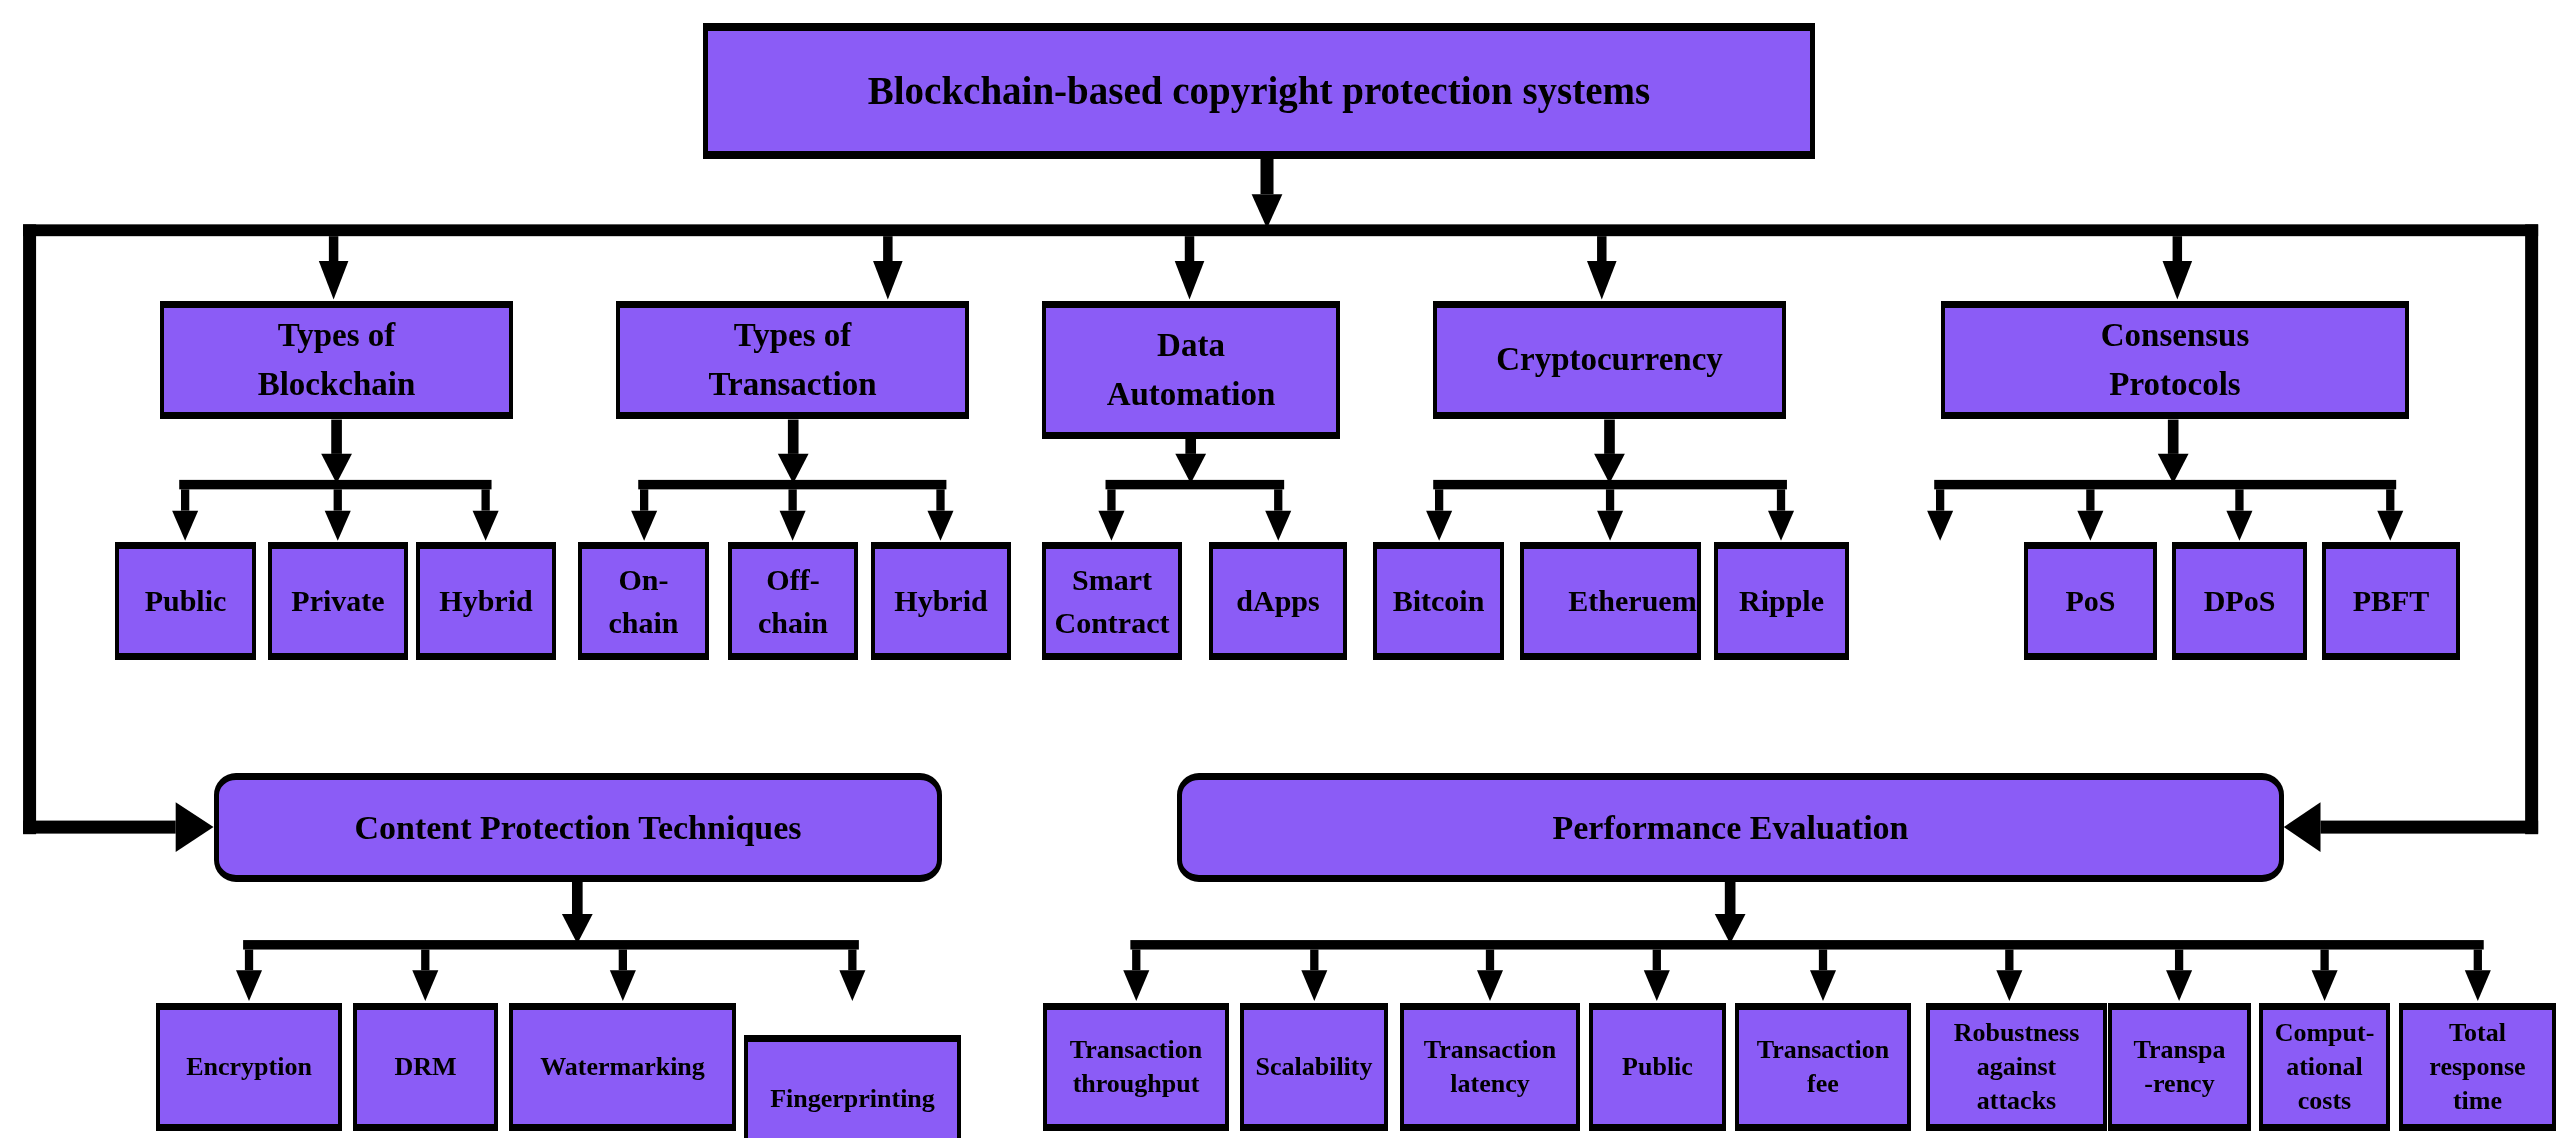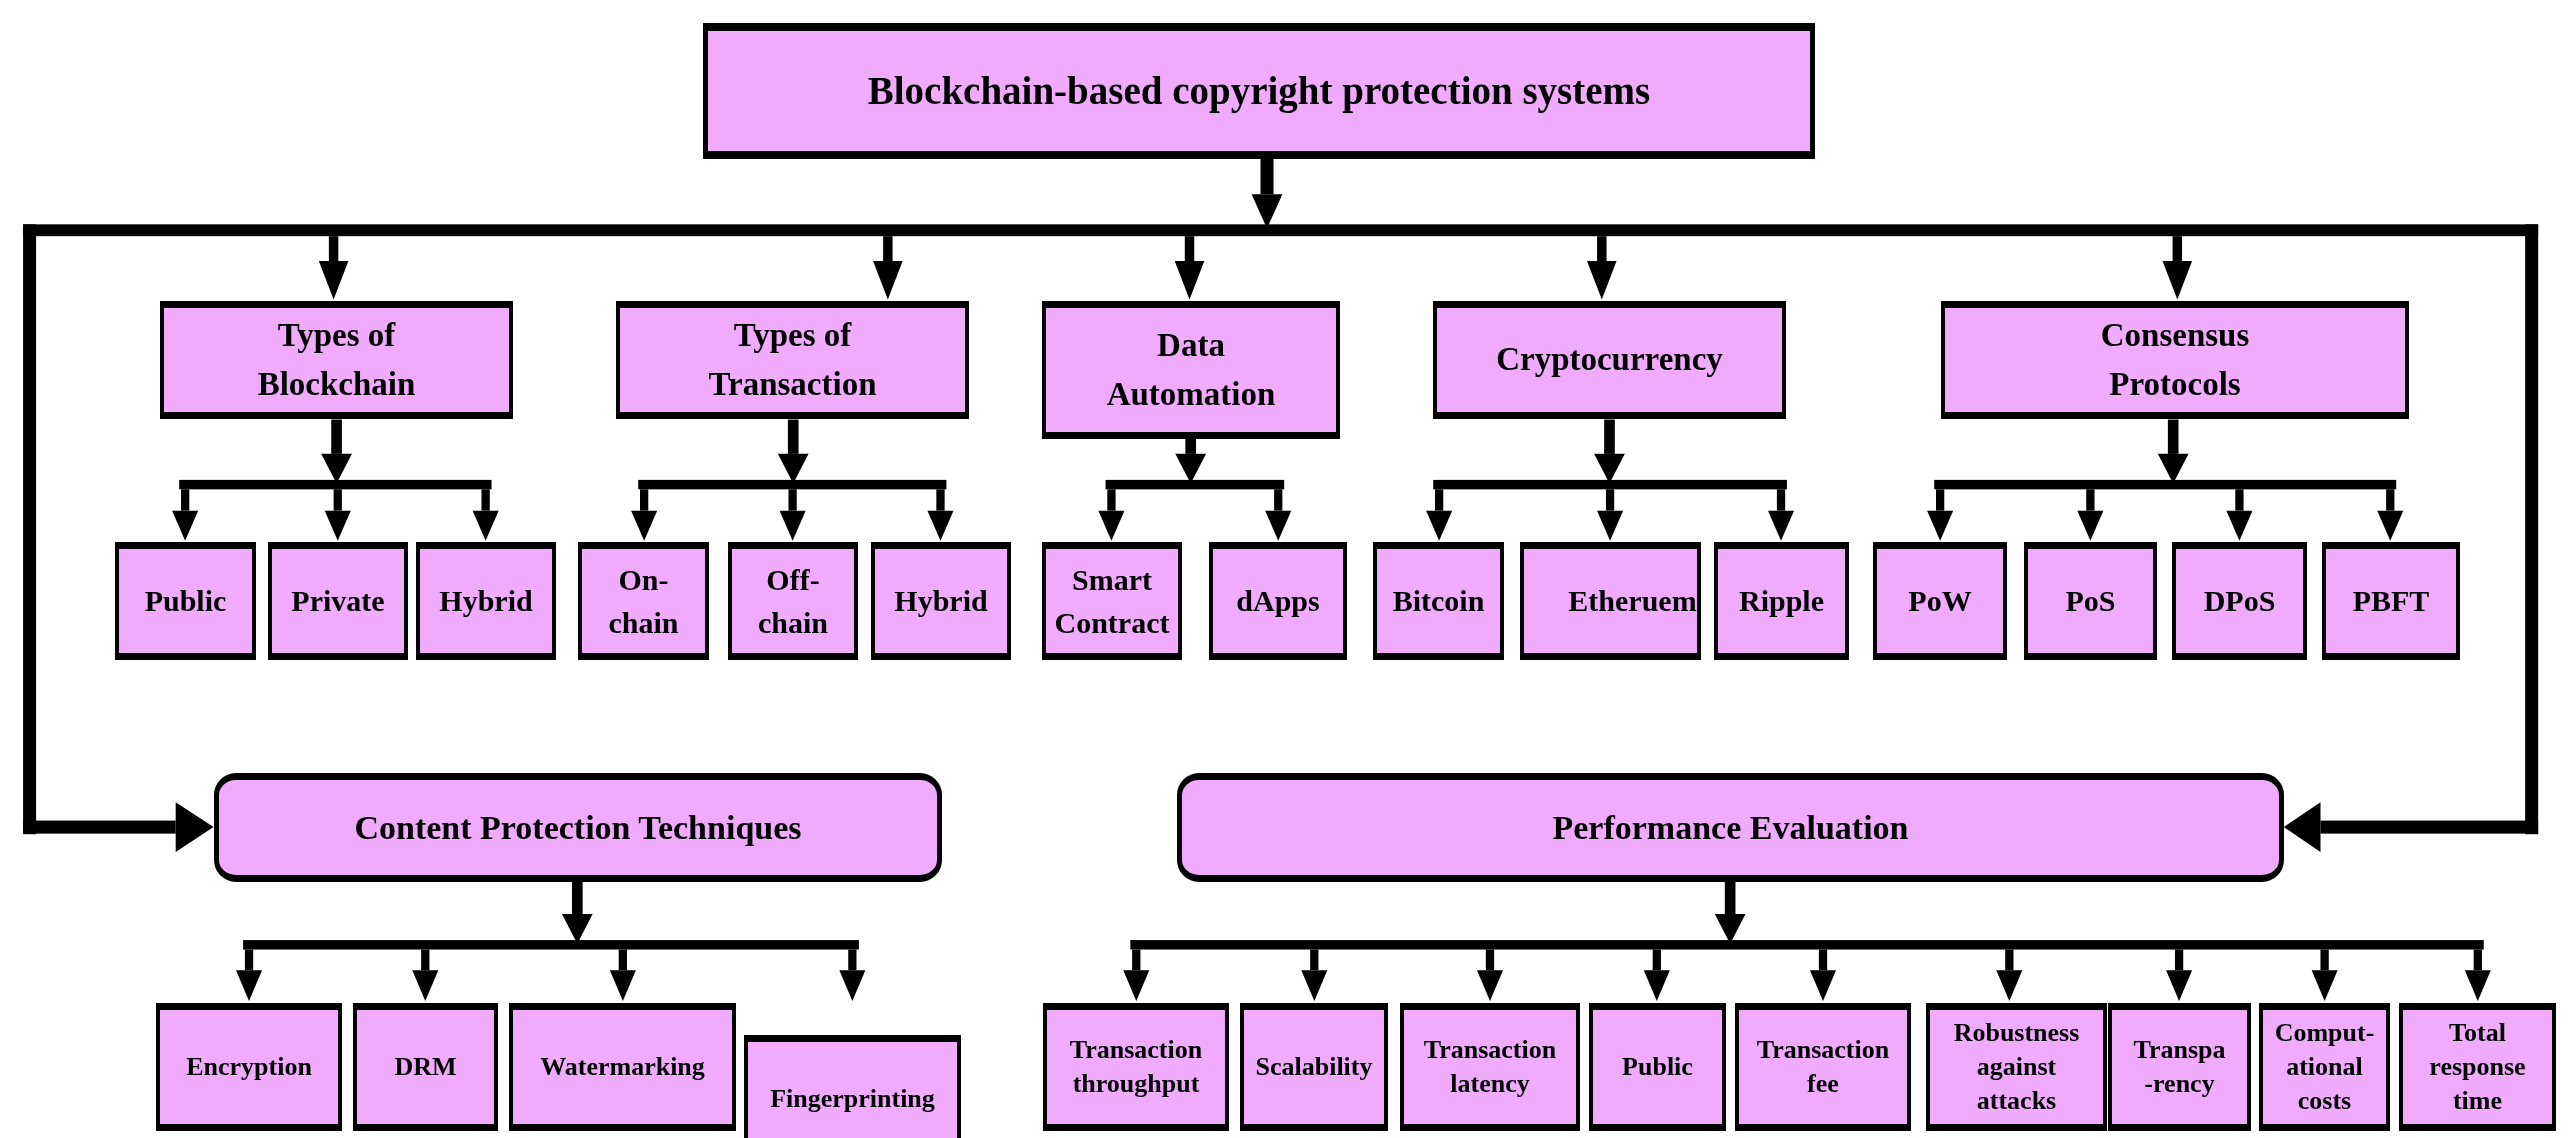--- a/index.html
+++ b/index.html
@@ -13,21 +13,21 @@
     color: #000;
   }
   .connectors {
     position: absolute;
     left: 0; top: 0;
     width: 2576px; height: 1139px;
   }
   .box {
     position: absolute;
     box-sizing: border-box;
-    background: #f0abfc;
+    background: #8b5cf6;
     border: 4.1px solid #000;
     border-top-width: 7.7px;
     border-bottom-width: 7.7px;
     display: flex;
     align-items: center;
     justify-content: center;
     text-align: center;
     white-space: pre-line;
     font-weight: bold;
     line-height: 1.4;
@@ -172,21 +172,20 @@
 chain</div>
   <div class="box leaf" style="left:728px; top:542px; width:130px; height:118px;">Off-
 chain</div>
   <div class="box leaf" style="left:871px; top:542px; width:140px; height:118px;">Hybrid</div>
   <div class="box leaf" style="left:1042px; top:542px; width:140px; height:118px;">Smart
 Contract</div>
   <div class="box leaf" style="left:1209px; top:542px; width:138px; height:118px;">dApps</div>
   <div class="box leaf" style="left:1373px; top:542px; width:131px; height:118px;">Bitcoin</div>
   <div class="box leaf" style="left:1520px; top:542px; width:181px; height:118px;padding-left:44px;">Etheruem</div>
   <div class="box leaf" style="left:1714px; top:542px; width:135px; height:118px;">Ripple</div>
-  <div class="box leaf" style="left:1873px; top:542px; width:134px; height:118px;">PoW</div>
   <div class="box leaf" style="left:2024px; top:542px; width:133px; height:118px;">PoS</div>
   <div class="box leaf" style="left:2172px; top:542px; width:135px; height:118px;">DPoS</div>
   <div class="box leaf" style="left:2322px; top:542px; width:138px; height:118px;">PBFT</div>
 
   <div class="box lvl3" style="left:214px; top:773px; width:728px; height:109px;">Content Protection Techniques</div>
   <div class="box lvl3" style="left:1177px; top:773px; width:1107px; height:109px;">Performance Evaluation</div>
 
   <div class="box leafB" style="left:156px; top:1003px; width:186px; height:128px;">Encryption</div>
   <div class="box leafB" style="left:353px; top:1003px; width:145px; height:128px;">DRM</div>
   <div class="box leafB" style="left:509px; top:1003px; width:227px; height:128px;">Watermarking</div>

